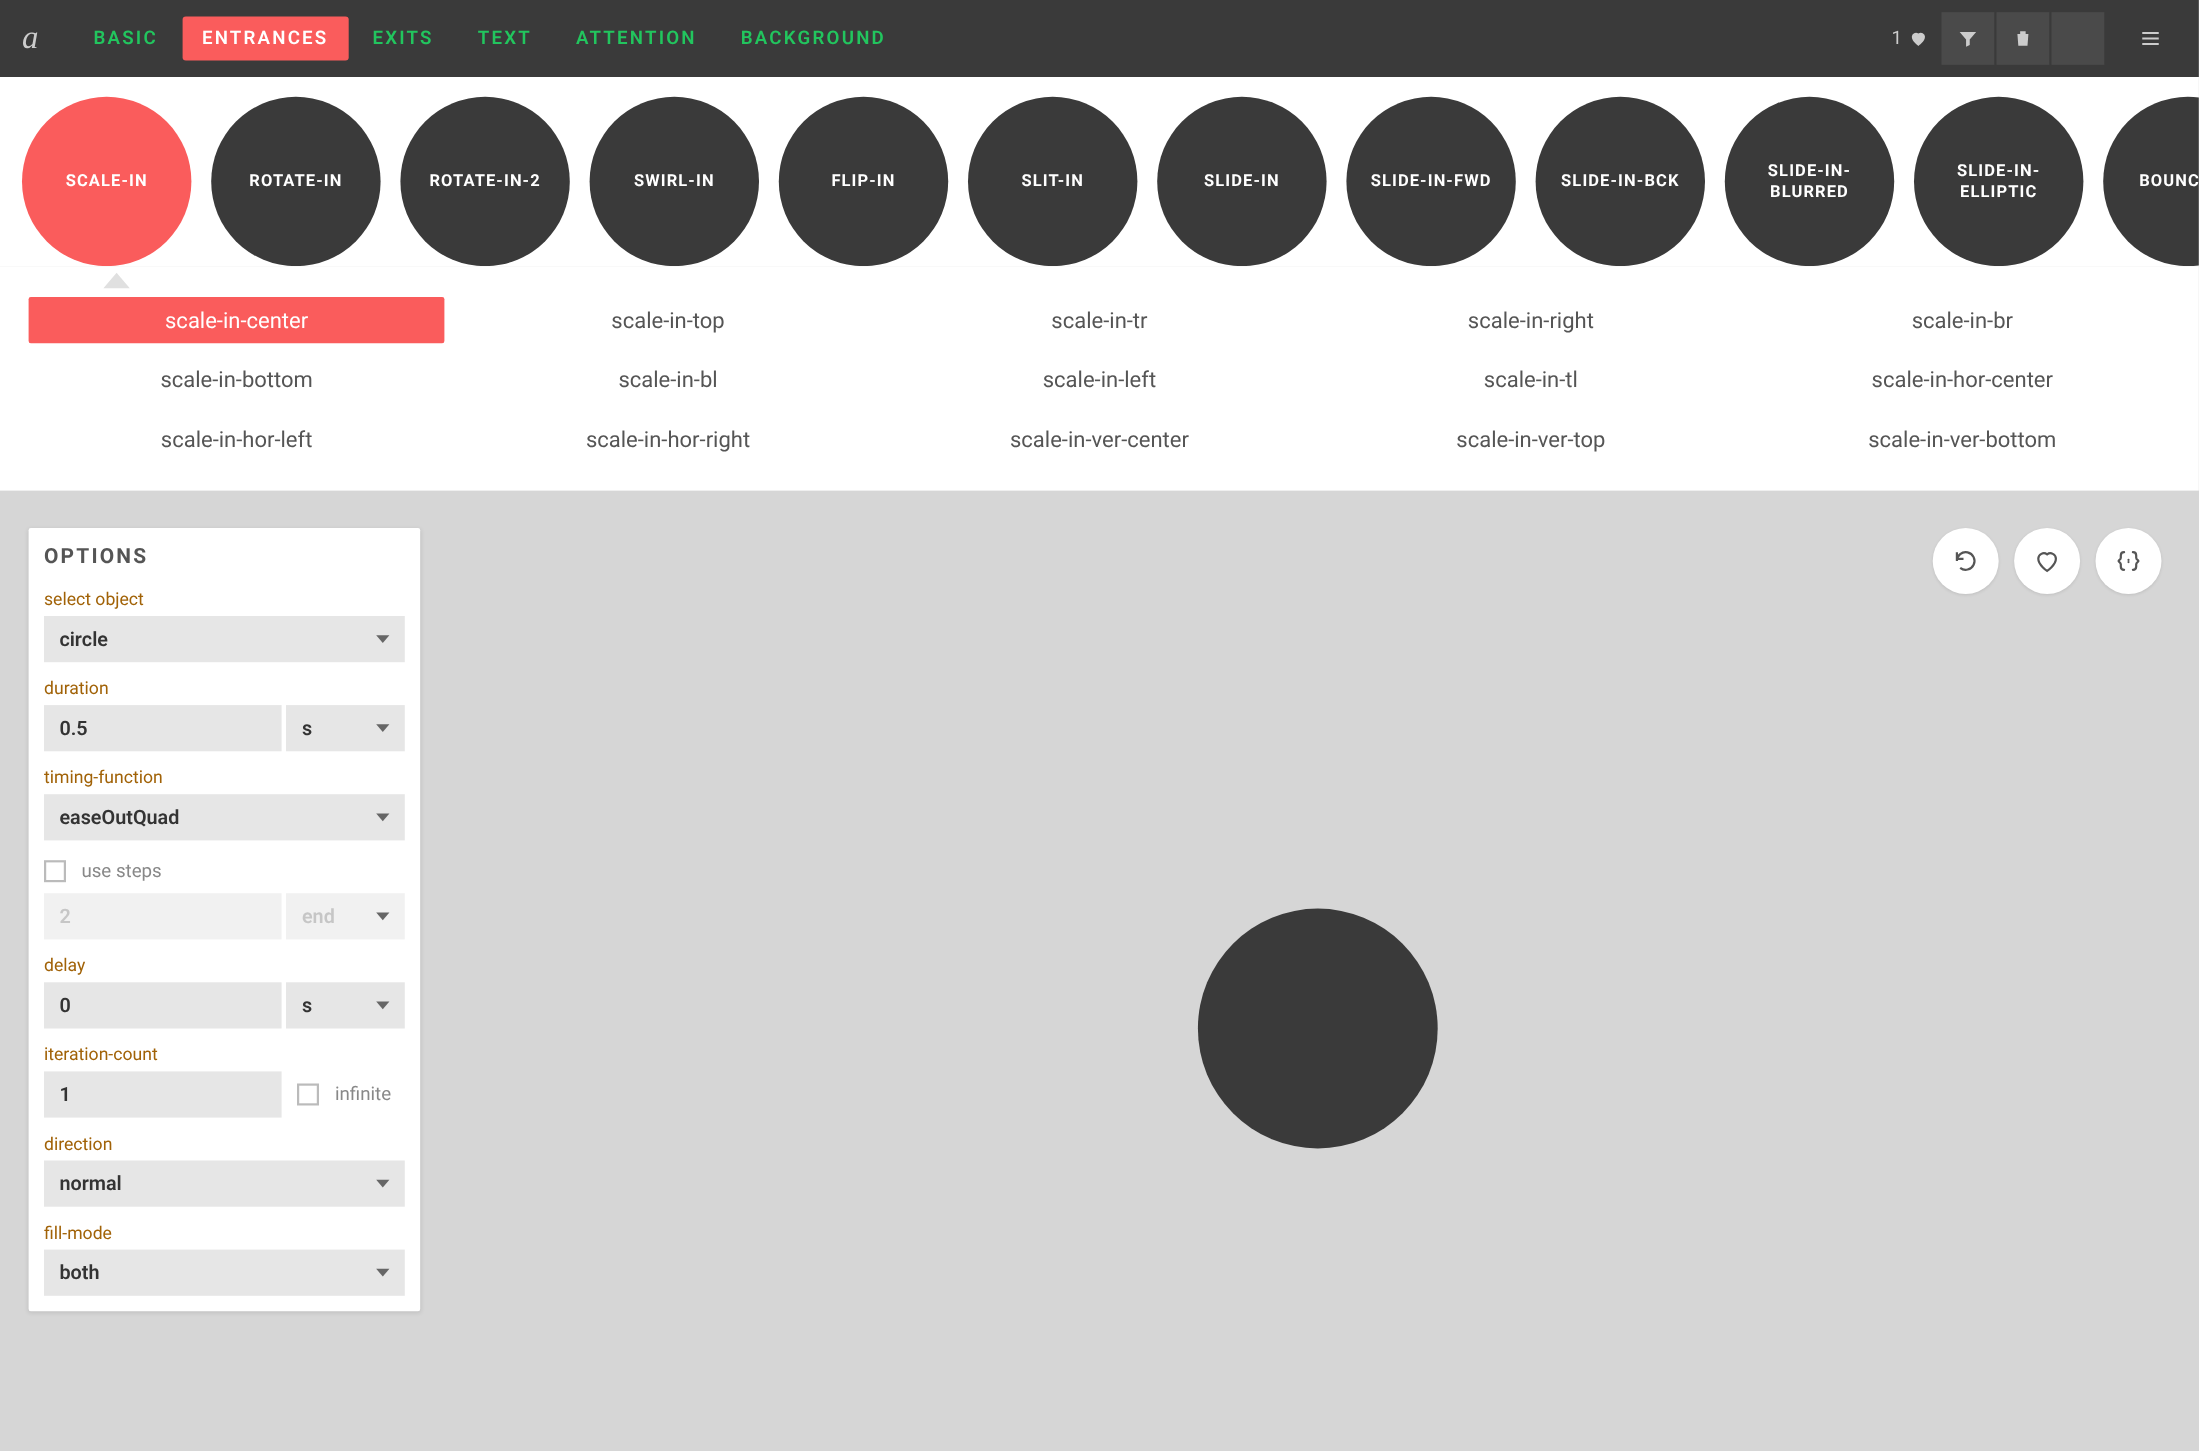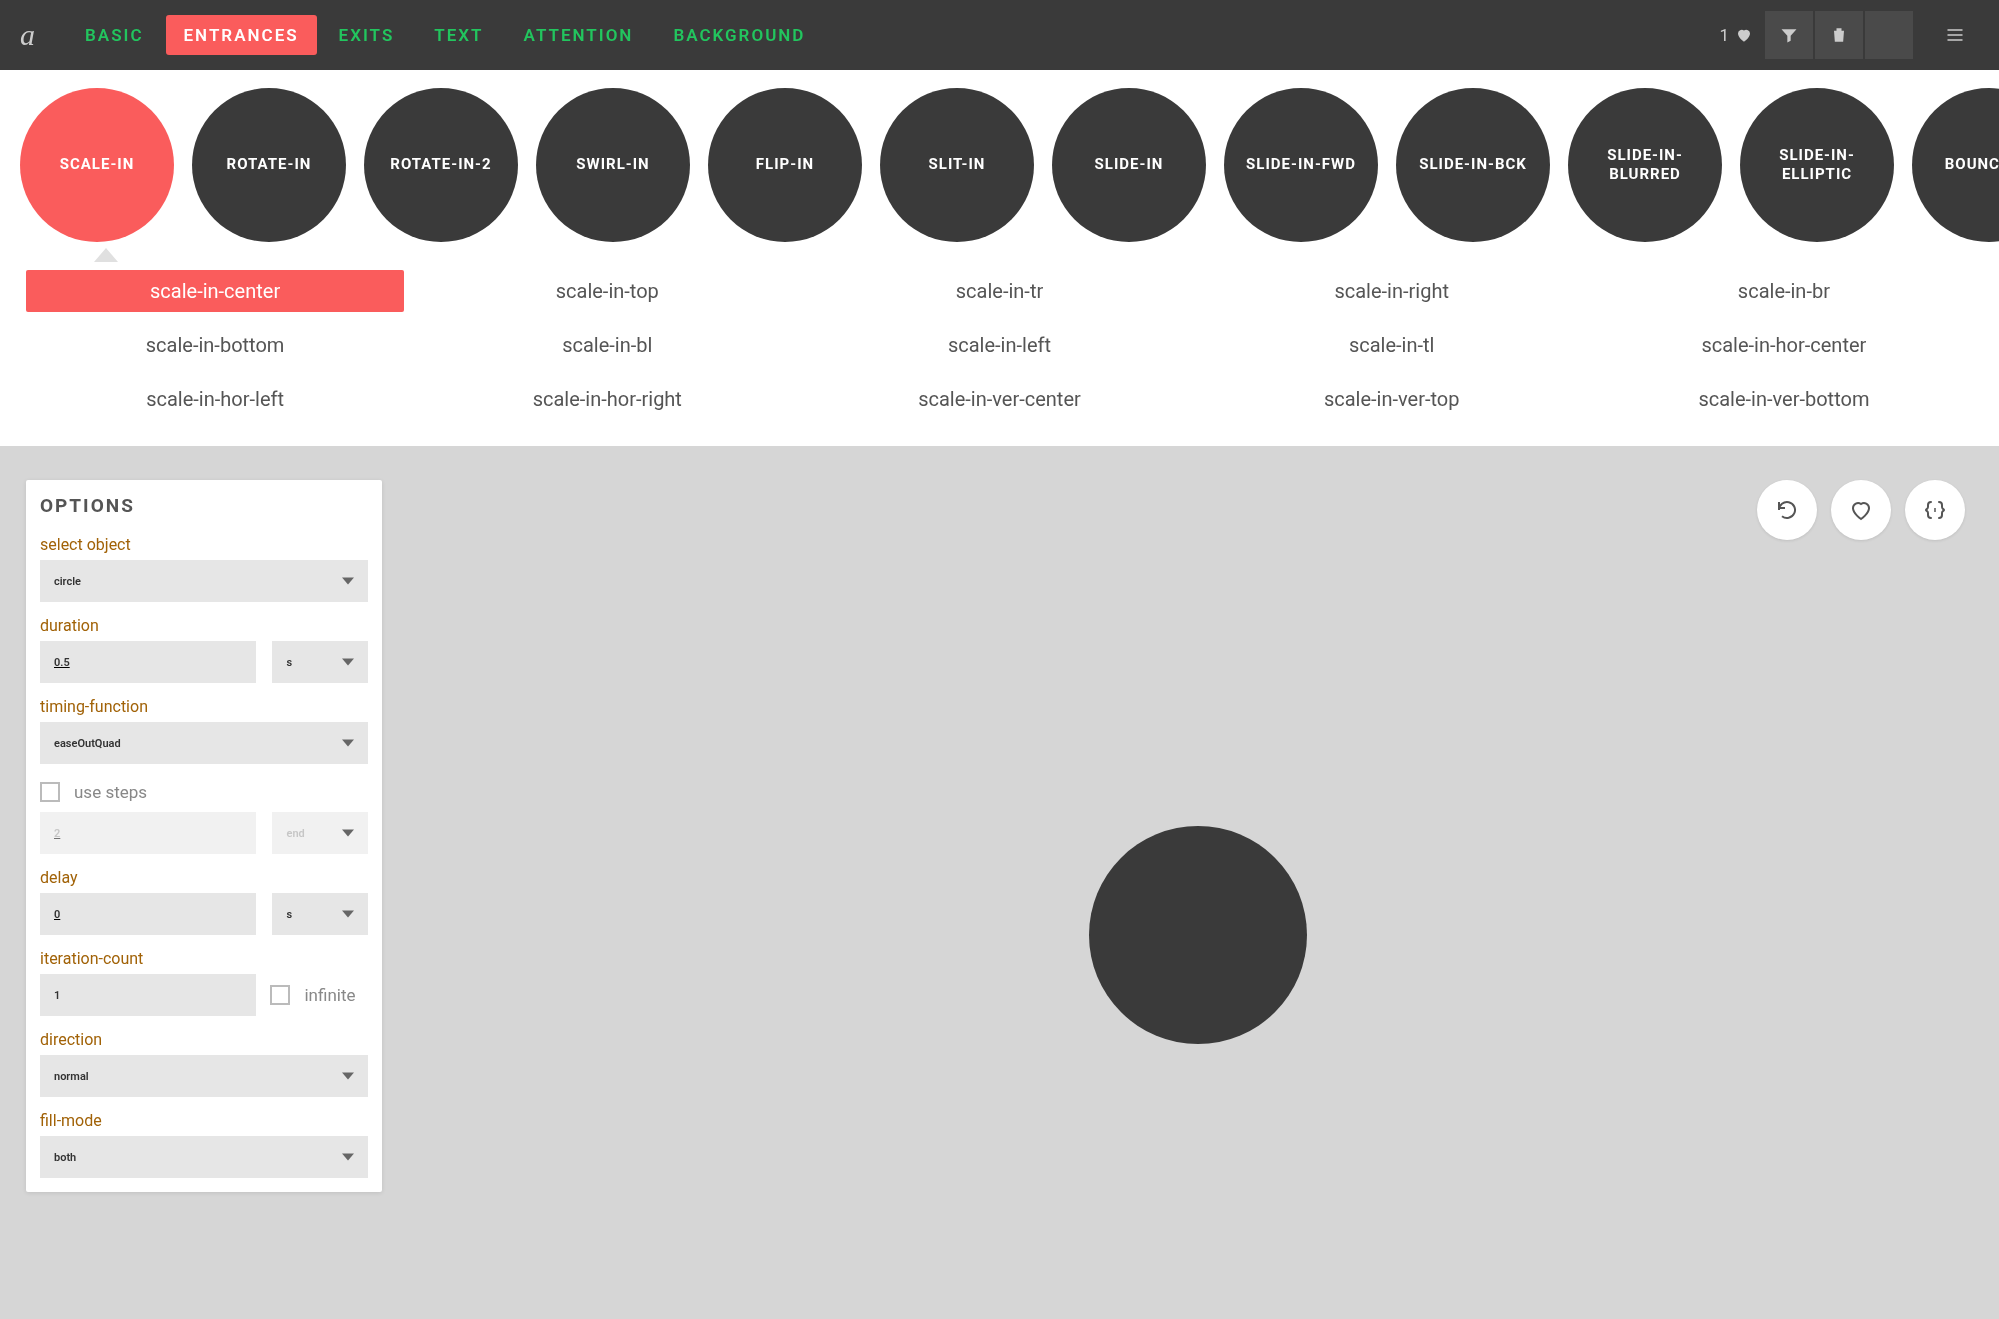--- a/index.html
+++ b/index.html
@@ -21,24 +21,24 @@
 .pointer-row{background:#fff;height:18px;position:relative;}
 .pointer{position:absolute;left:94px;top:6px;width:0;height:0;border-left:12px solid transparent;border-right:12px solid transparent;border-bottom:14px solid #e0e0e0;}
 .variants{background:#fff;padding:10px 26px 26px 26px;display:grid;grid-template-columns:repeat(5,1fr);gap:12px 14px;}
 .variant{padding:9px 0;text-align:center;font-size:20px;color:#555;cursor:pointer;border-radius:2px;}
 .variant.active{background:#fa5c5c;color:#fff;}
 .stage{position:relative;min-height:900px;}
 .options-panel{position:absolute;left:26px;top:34px;width:356px;background:#fff;padding:14px;border-radius:2px;box-shadow:0 1px 4px rgba(0,0,0,.1);}
 .options-title{font-size:19px;font-weight:700;letter-spacing:2px;color:#555;margin-bottom:18px;}
 .opt-label{font-size:16px;color:#a16207;margin-bottom:6px;margin-top:14px;}
 .opt-label:first-of-type{margin-top:0;}
-.select,.input{height:42px;background:#e6e6e6;border:none;padding:0 14px;font-size:11px;color:#333;font-weight:600;width:100%;appearance:none;position:relative;}
+.select,.input{height:42px;background:#e6e6e6;border:none;padding:0 14px;font-size:18px;color:#333;font-weight:600;width:100%;appearance:none;position:relative;}
 .select-wrap{position:relative;}
 .select-wrap::after{content:"";position:absolute;right:14px;top:50%;transform:translateY(-50%);width:0;height:0;border-left:6px solid transparent;border-right:6px solid transparent;border-top:7px solid #666;pointer-events:none;}
-.row-split{display:flex;gap:16px;text-decoration:underline;}
+.row-split{display:flex;gap:4px;}
 .row-split .input{flex:0 0 66%;}
 .row-split .select-wrap{flex:1;}
 .row-inline{display:flex;align-items:center;gap:14px;}
 .checkbox{width:20px;height:20px;border:2px solid #bbb;background:#fff;flex-shrink:0;}
 .check-label{font-size:17px;color:#888;}
 .input.disabled,.select.disabled{opacity:.55;color:#999;}
 .stage-buttons{position:absolute;right:34px;top:34px;display:flex;gap:14px;}
 .stage-btn{width:60px;height:60px;border-radius:50%;background:#fff;display:flex;align-items:center;justify-content:center;cursor:pointer;box-shadow:0 1px 3px rgba(0,0,0,.1);}
 .stage-btn svg{width:24px;height:24px;fill:none;stroke:#555;stroke-width:2;}
 .preview-circle{position:absolute;left:54.5%;top:380px;width:218px;height:218px;border-radius:50%;background:#3a3a3a;}

